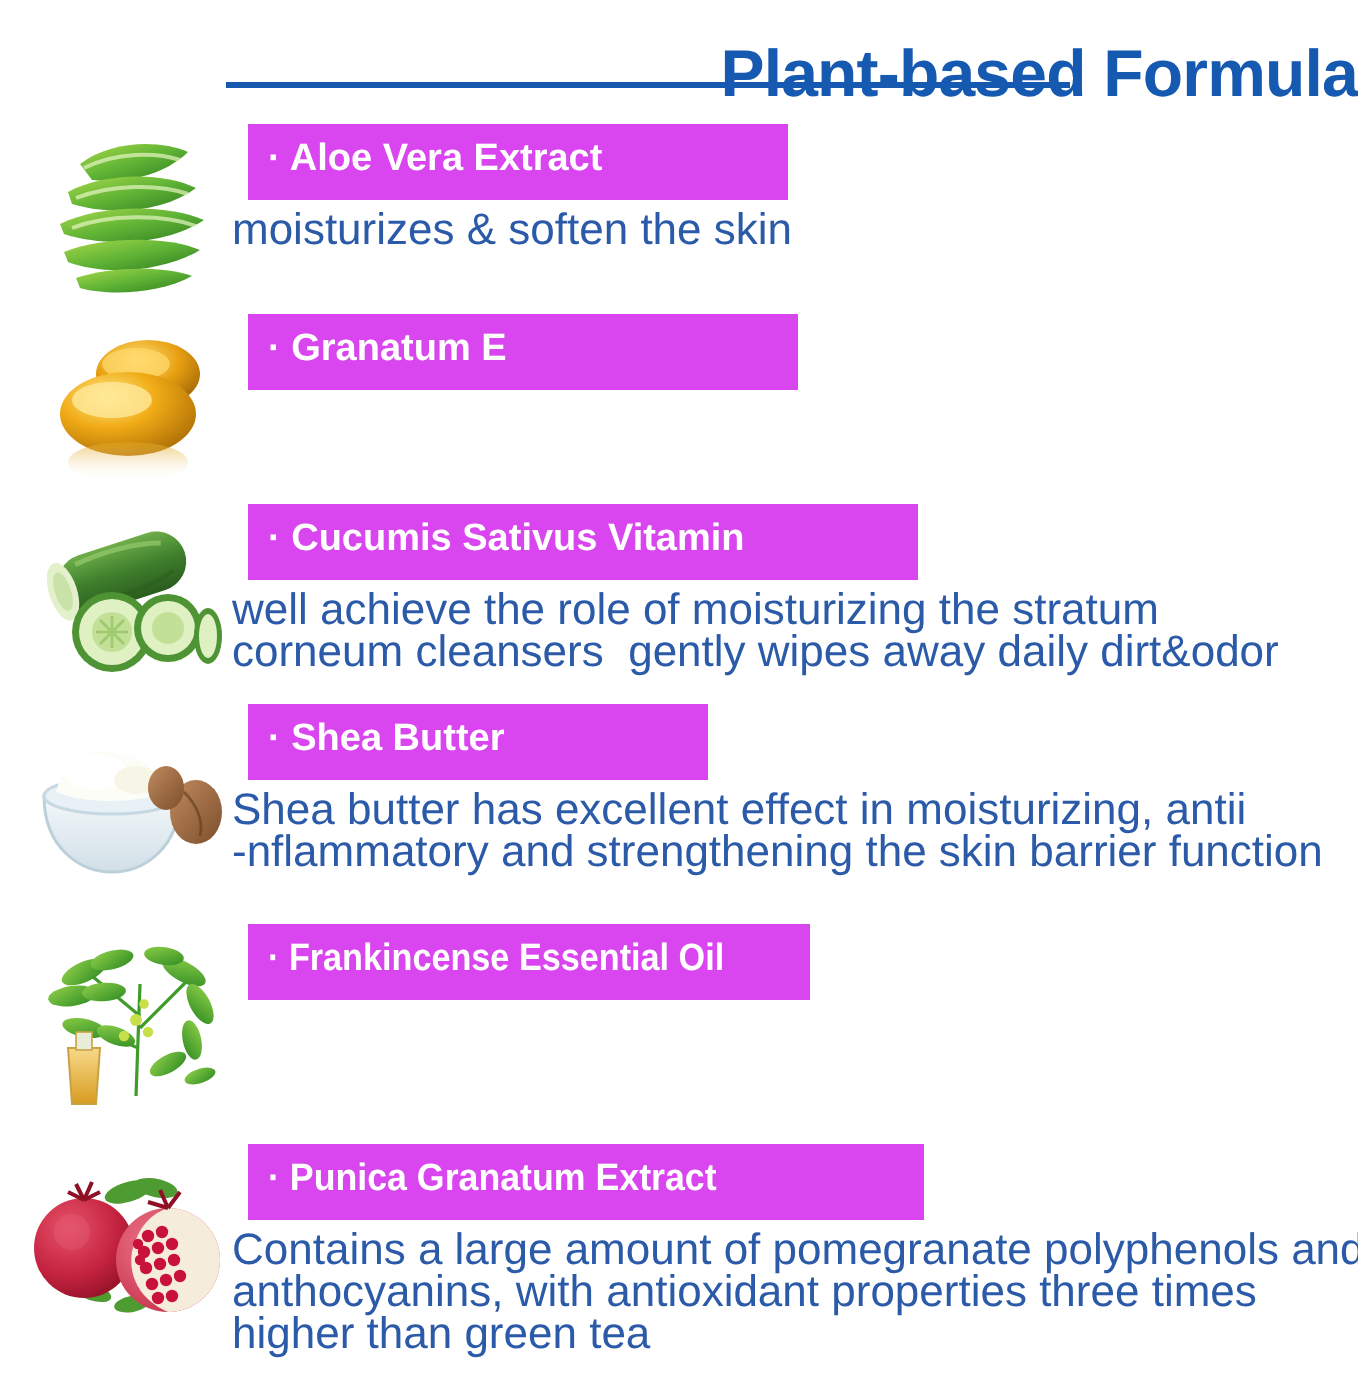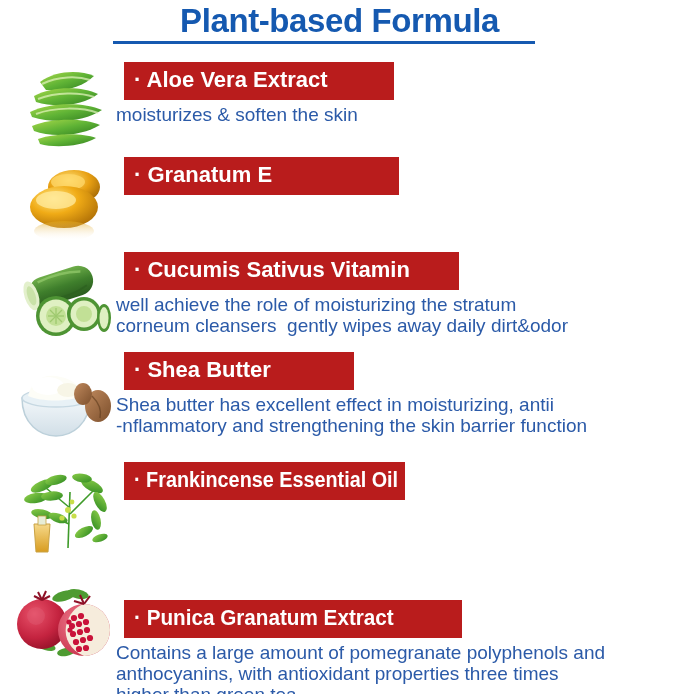--- a/index.html
+++ b/index.html
@@ -7,22 +7,22 @@
     width:679px;height:694px;
     background:#ffffff;
     font-family:"Liberation Sans", sans-serif;
     overflow:hidden;
     position:relative;
   }
   #page{position:relative;width:679px;height:694px;}
 
   
   .title-wrap{
-    position:absolute;left:0;top:0;width:679px;height:50px;
-    text-align:center;
+    position:absolute;left:0;top:16px;width:679px;height:50px;
+    text-align:right;
   }
   .title{
     display:inline-block;
     font-size:33px;
     font-weight:bold;
     color:#1559b0;
     letter-spacing:-0.4px;
     line-height:38px;
     margin-top:2px;
     font-family:"Liberation Sans", sans-serif;
@@ -36,35 +36,35 @@
   .row{position:absolute;left:0;width:679px;}
   .thumb{
     position:absolute;left:12px;top:0;width:108px;height:96px;
   }
   .thumb svg{display:block;width:108px;height:96px;}
 
   .content{position:absolute;left:124px;top:0;right:0;}
 
   .badge{
     display:block;
-    background:#b91c1c;
+    background:#d946ef;
     color:#ffffff;
     font-weight:bold;
-    font-size:22px;
+    font-size:19px;
     line-height:30px;
     padding:3px 12px 5px 10px;
     white-space:nowrap;
     box-sizing:border-box;
     font-family:"Liberation Sans", sans-serif;
   }
   .badge-text{display:inline-block;}
 
   .desc{
     color:#2b5aa8;
-    font-size:19px;
+    font-size:22px;
     line-height:21px;
     margin-left:-8px;
     padding-top:4px;
     white-space:pre;
     font-family:"Liberation Sans", sans-serif;
   }
 </style>
 </head>
 <body>
 
@@ -311,21 +311,21 @@
           <circle cx="71" cy="68" r="3.1"></circle>
             <circle cx="78" cy="66" r="3.1"></circle>
             <circle cx="67" cy="77" r="3.1"></circle>
           <circle cx="74" cy="76" r="3.1"></circle>
             <circle cx="57" cy="50" r="2.6"></circle>
             <circle cx="58" cy="58" r="2.6"></circle>
         </g>
       </svg>
     </div>
     <div class="content">
-      <div class="badge" style="width:338px;margin-top:28px;">
+      <div class="badge" style="width:338px;">
         <span class="badge-text" style="display:inline-block;transform:scaleX(0.94);transform-origin:left center;">· Punica Granatum Extract</span>
       </div>
       <div class="desc">Contains a large amount of pomegranate polyphenols and
 anthocyanins, with antioxidant properties three times
 higher than green tea</div>
     </div>
   </div>
 
 </div>
 

